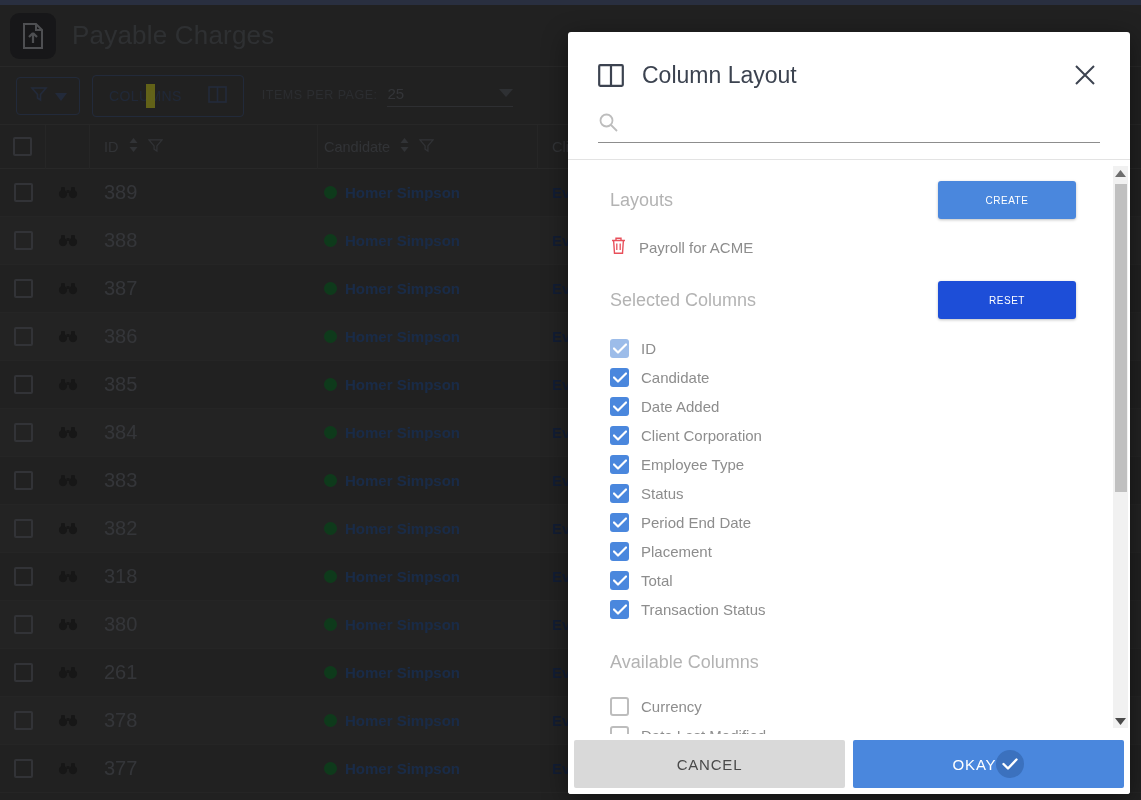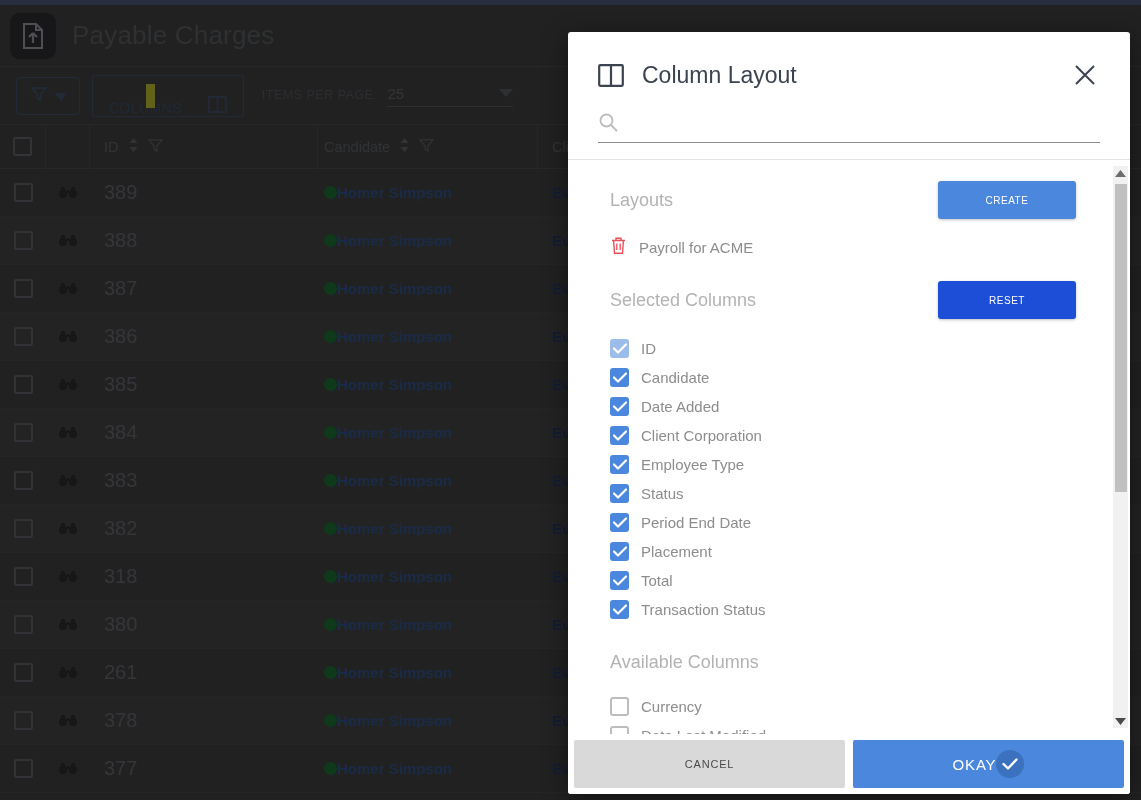--- a/index.html
+++ b/index.html
@@ -41,21 +41,21 @@
     display: flex; align-items: center; padding-left: 16px; gap: 12px;
     border-bottom: 1px solid #484848;
   }
   .filter-btn {
     width: 64px; height: 38px; border: 1px solid #3f4d6b; border-radius: 4px;
     display: flex; align-items: center; justify-content: center; gap: 7px;
     background: transparent;
   }
   .columns-btn {
     height: 42px; border: 1px solid #3f4d6b; border-radius: 4px;
-    display: flex; align-items: flex-end; gap: 26px;
+    display: flex; align-items: center; gap: 26px;
     padding: 0 16px; background: transparent;
     color: #3b4a66; font-size: 14px; letter-spacing: .4px;
     position: relative;
   }
   .caret-highlight {
     position: absolute; left: 53px; top: 8px;
     width: 9px; height: 24px; background: #c8c82a; opacity: .85;
   }
   .ipp-wrap {
     display: flex; align-items: baseline; gap: 10px; margin-left: 6px;
@@ -94,21 +94,21 @@
   }
   .tr {
     height: 48px; display: flex; align-items: center;
     border-bottom: 1px solid #444;
   }
   .tr.alt { background: #414141; }
   .td { display: flex; align-items: center; height: 48px; }
   .d-check { width: 46px; display:flex; align-items:center; justify-content:center; }
   .d-eye   { width: 44px; display:flex; align-items:center; justify-content:center; }
   .d-id    { width: 228px; padding-left: 14px; color: #5f6268; font-size: 20px; }
-  .d-cand  { width: 220px; padding-left: 6px; display:flex; align-items:center; }
+  .d-cand  { width: 220px; padding-left: 6px; display:flex; align-items:center; gap:8px; }
   .dot { width: 13px; height: 13px; border-radius: 50%; background: #1b6b32; flex:none; }
   .cand-link { color: #2f4f82; font-size: 15px; font-weight: bold; }
   .d-client{ flex:1; padding-left: 14px; color: #22365f; font-size: 15px; font-weight: bold;
              white-space: nowrap; overflow: hidden; }
 
   .scrim { position: absolute; inset: 0; background: rgba(0,0,0,.45); }
 
   
   #modal {
     position: absolute; left: 568px; top: 32px;
@@ -185,21 +185,21 @@
   }
   .m-sb-up { top: 0; } .m-sb-dn { bottom: 0; }
   .m-sb-thumb {
     position: absolute; left: 2px; right: 1px; top: 18px; height: 308px;
     background: #c0c0c0;
   }
 
   .m-foot { display: flex; padding: 6px; gap: 8px; background: #fff; }
   .btn-cancel {
     flex: 1; height: 48px; background: #d9d9d9; border: 0; border-radius: 2px;
-    color: #4a4a4a; font-size: 11px; letter-spacing: .8px; cursor: pointer;
+    color: #4a4a4a; font-size: 15px; letter-spacing: .8px; cursor: pointer;
     font-family: "Liberation Sans", sans-serif;
   }
   .btn-okay {
     flex: 1; height: 48px; background: #4a87dd; border: 0; border-radius: 2px;
     color: #fff; font-size: 15px; letter-spacing: .8px; cursor: pointer;
     display: flex; align-items: center; justify-content: center; 
     font-family: "Liberation Sans", sans-serif;
   }
   .ok-badge {
     width: 28px; height: 28px; border-radius: 50%; background: #3b71be;

